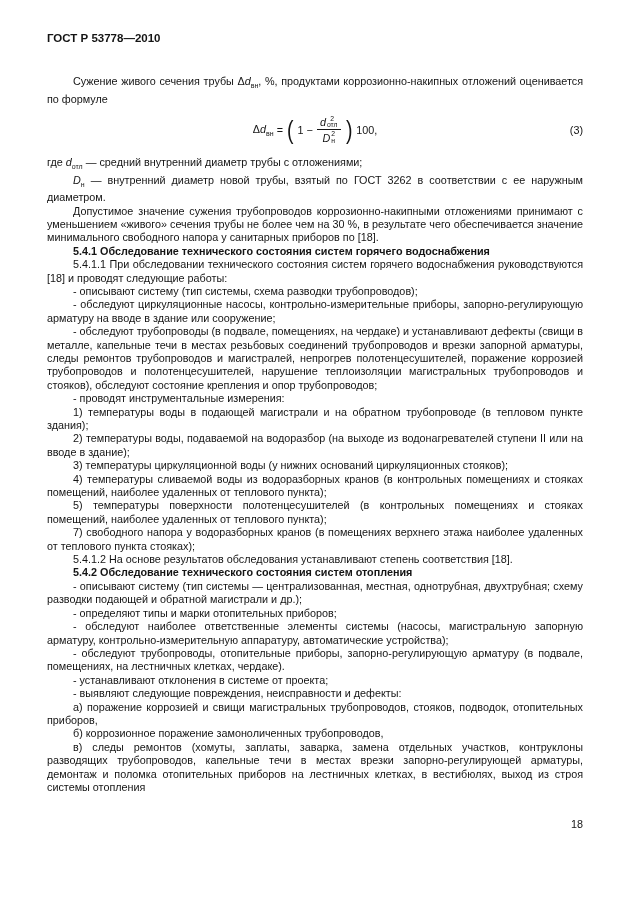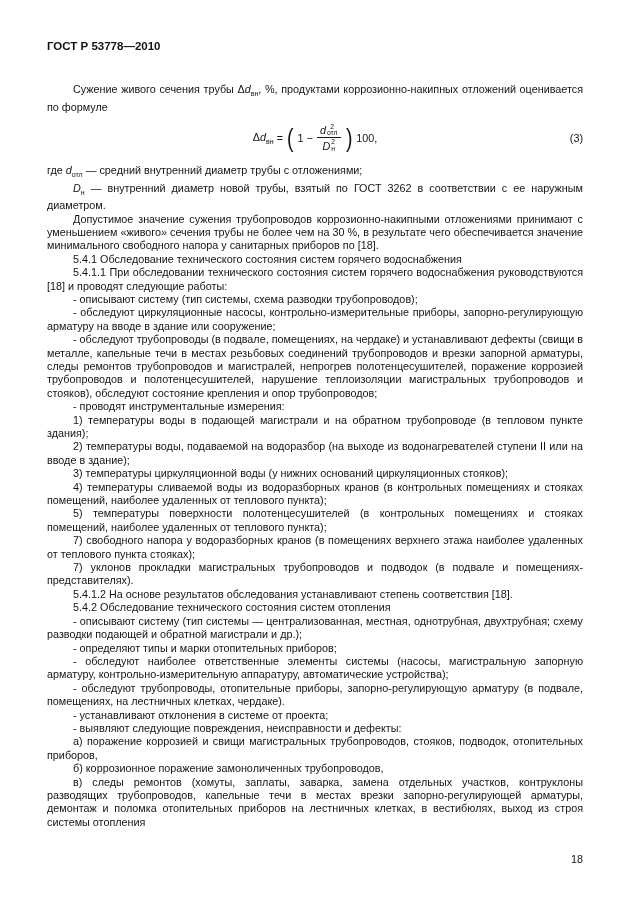--- a/index.html
+++ b/index.html
@@ -2,25 +2,25 @@
 <html><head>
 <meta charset="utf-8">
 <style>
   html, body { margin:0; padding:0; background:#ffffff; }
   body {
     width:630px; height:913px; overflow:hidden;
     font-family:"Liberation Sans", sans-serif;
     color:#141414;
     -webkit-font-smoothing:antialiased;
   }
-  .page { width:630px; height:913px; background:#ffffff; box-sizing:border-box; padding:40px 47px 0 47px; }
+  .page { width:630px; height:913px; background:#ffffff; box-sizing:border-box; padding:32px 47px 0 47px; }
   .doc-header { font-size:11.5px; font-weight:bold; margin:0 0 30px 0; line-height:13px; }
   .p { font-size:10.8px; line-height:13.4px; margin:0; text-align:justify; }
   .ind { text-indent:26px; }
-  .bold { font-weight:normal; }
+  .bold { font-weight:bold; }
   .var { font-style:italic; }
   sub.small { font-size:7px; }
   .formula-row { position:relative; text-align:center; margin:5px 0 7px 0; height:38px; }
   .formula { display:inline-flex; align-items:center; gap:3px; font-size:10.8px; height:38px; }
   .f-lhs sub { font-size:7px; }
   .f-paren { font-size:26px; font-weight:300; line-height:1; transform:scaleX(0.75); }
   .frac { display:inline-flex; flex-direction:column; align-items:center; margin:0 1px; }
   .frac .num { display:flex; align-items:center; border-bottom:1px solid #141414; padding:0 3px 1px 3px; }
   .frac .den { display:flex; align-items:center; padding-top:1px; }
   .ss { display:inline-flex; flex-direction:column; font-size:6.8px; line-height:6.3px; margin-left:1px; }
@@ -77,21 +77,20 @@
   <p class="p ind">- обследуют циркуляционные насосы, контрольно-измерительные приборы, запорно-регулирующую арматуру на вводе в здание или сооружение;</p>
   <p class="p ind">- обследуют трубопроводы (в подвале, помещениях, на чердаке) и устанавливают дефекты (свищи в металле, капельные течи в местах резьбовых соединений трубопроводов и врезки запорной арматуры, следы ремонтов трубопроводов и магистралей, непрогрев полотенцесушителей, поражение коррозией трубопроводов и полотенцесушителей, нарушение теплоизоляции магистральных трубопроводов и стояков), обследуют состояние крепления и опор трубопроводов;</p>
   <p class="p ind">- проводят инструментальные измерения:</p>
 
   <p class="p ind">1) температуры воды в подающей магистрали и на обратном трубопроводе (в тепловом пункте здания);</p>
   <p class="p ind">2) температуры воды, подаваемой на водоразбор (на выходе из водонагревателей ступени II или на вводе в здание);</p>
   <p class="p ind">3) температуры циркуляционной воды (у нижних оснований циркуляционных стояков);</p>
   <p class="p ind">4) температуры сливаемой воды из водоразборных кранов (в контрольных помещениях и стояках помещений, наиболее удаленных от теплового пункта);</p>
   <p class="p ind">5) температуры поверхности полотенцесушителей (в контрольных помещениях и стояках помещений, наиболее удаленных от теплового пункта);</p>
   <p class="p ind">7) свободного напора у водоразборных кранов (в помещениях верхнего этажа наиболее удаленных от теплового пункта стояках);</p>
-  <p class="p ind">7) уклонов прокладки магистральных трубопроводов и подводок (в подвале и помещениях-представителях).</p>
 
   <p class="p ind">5.4.1.2  На основе результатов обследования устанавливают степень соответствия [18].</p>
 
   <p class="p ind bold">5.4.2  Обследование технического состояния систем отопления</p>
 
   <p class="p ind">- описывают систему (тип системы — централизованная, местная, однотрубная, двухтрубная; схему разводки подающей и обратной магистрали и др.);</p>
   <p class="p ind">- определяют типы и марки отопительных приборов;</p>
   <p class="p ind">- обследуют наиболее ответственные элементы системы (насосы, магистральную запорную арматуру, контрольно-измерительную аппаратуру, автоматические устройства);</p>
   <p class="p ind">- обследуют трубопроводы, отопительные приборы, запорно-регулирующую арматуру (в подвале, помещениях, на лестничных клетках, чердаке).</p>
   <p class="p ind">- устанавливают отклонения в системе от проекта;</p>

